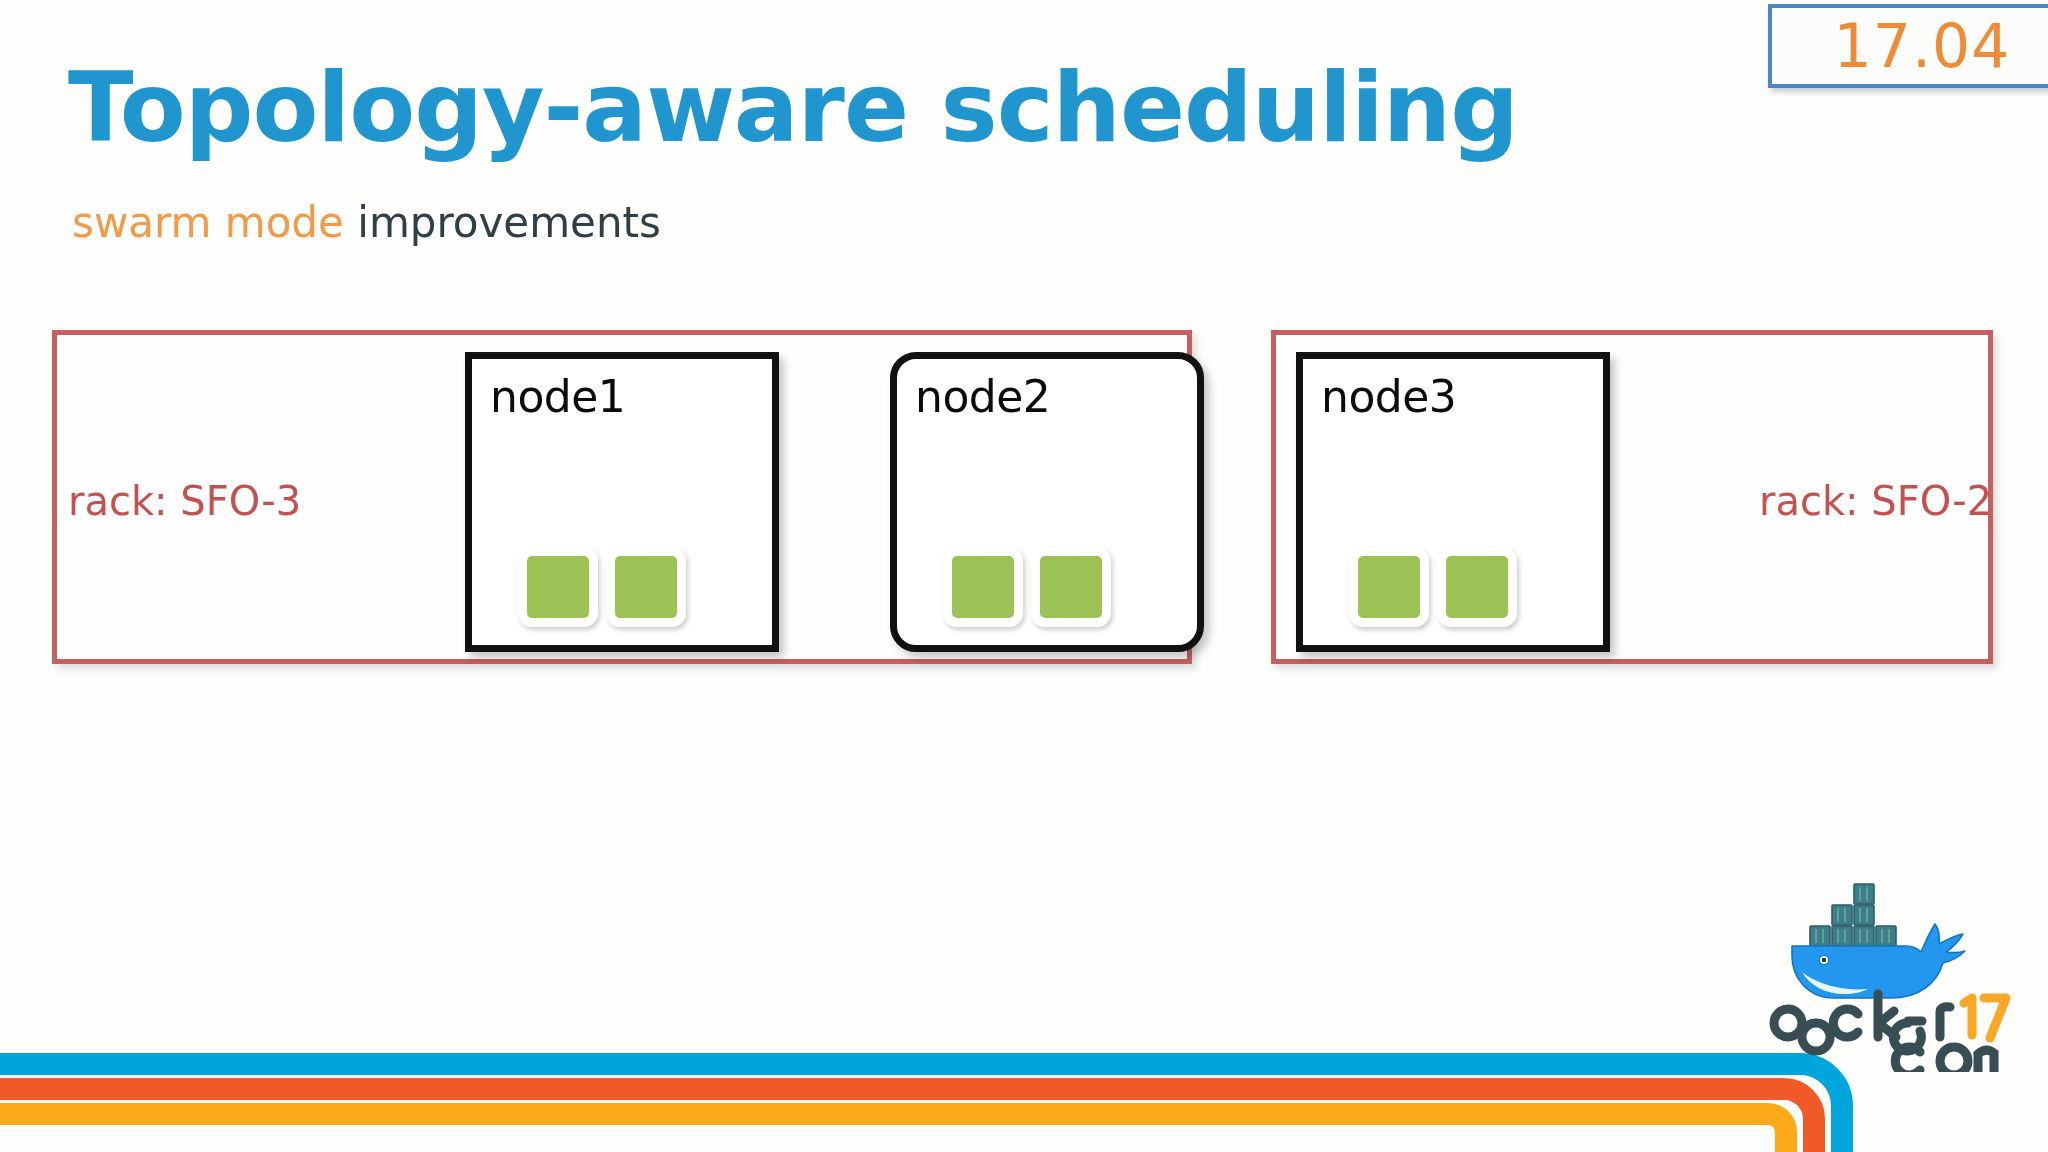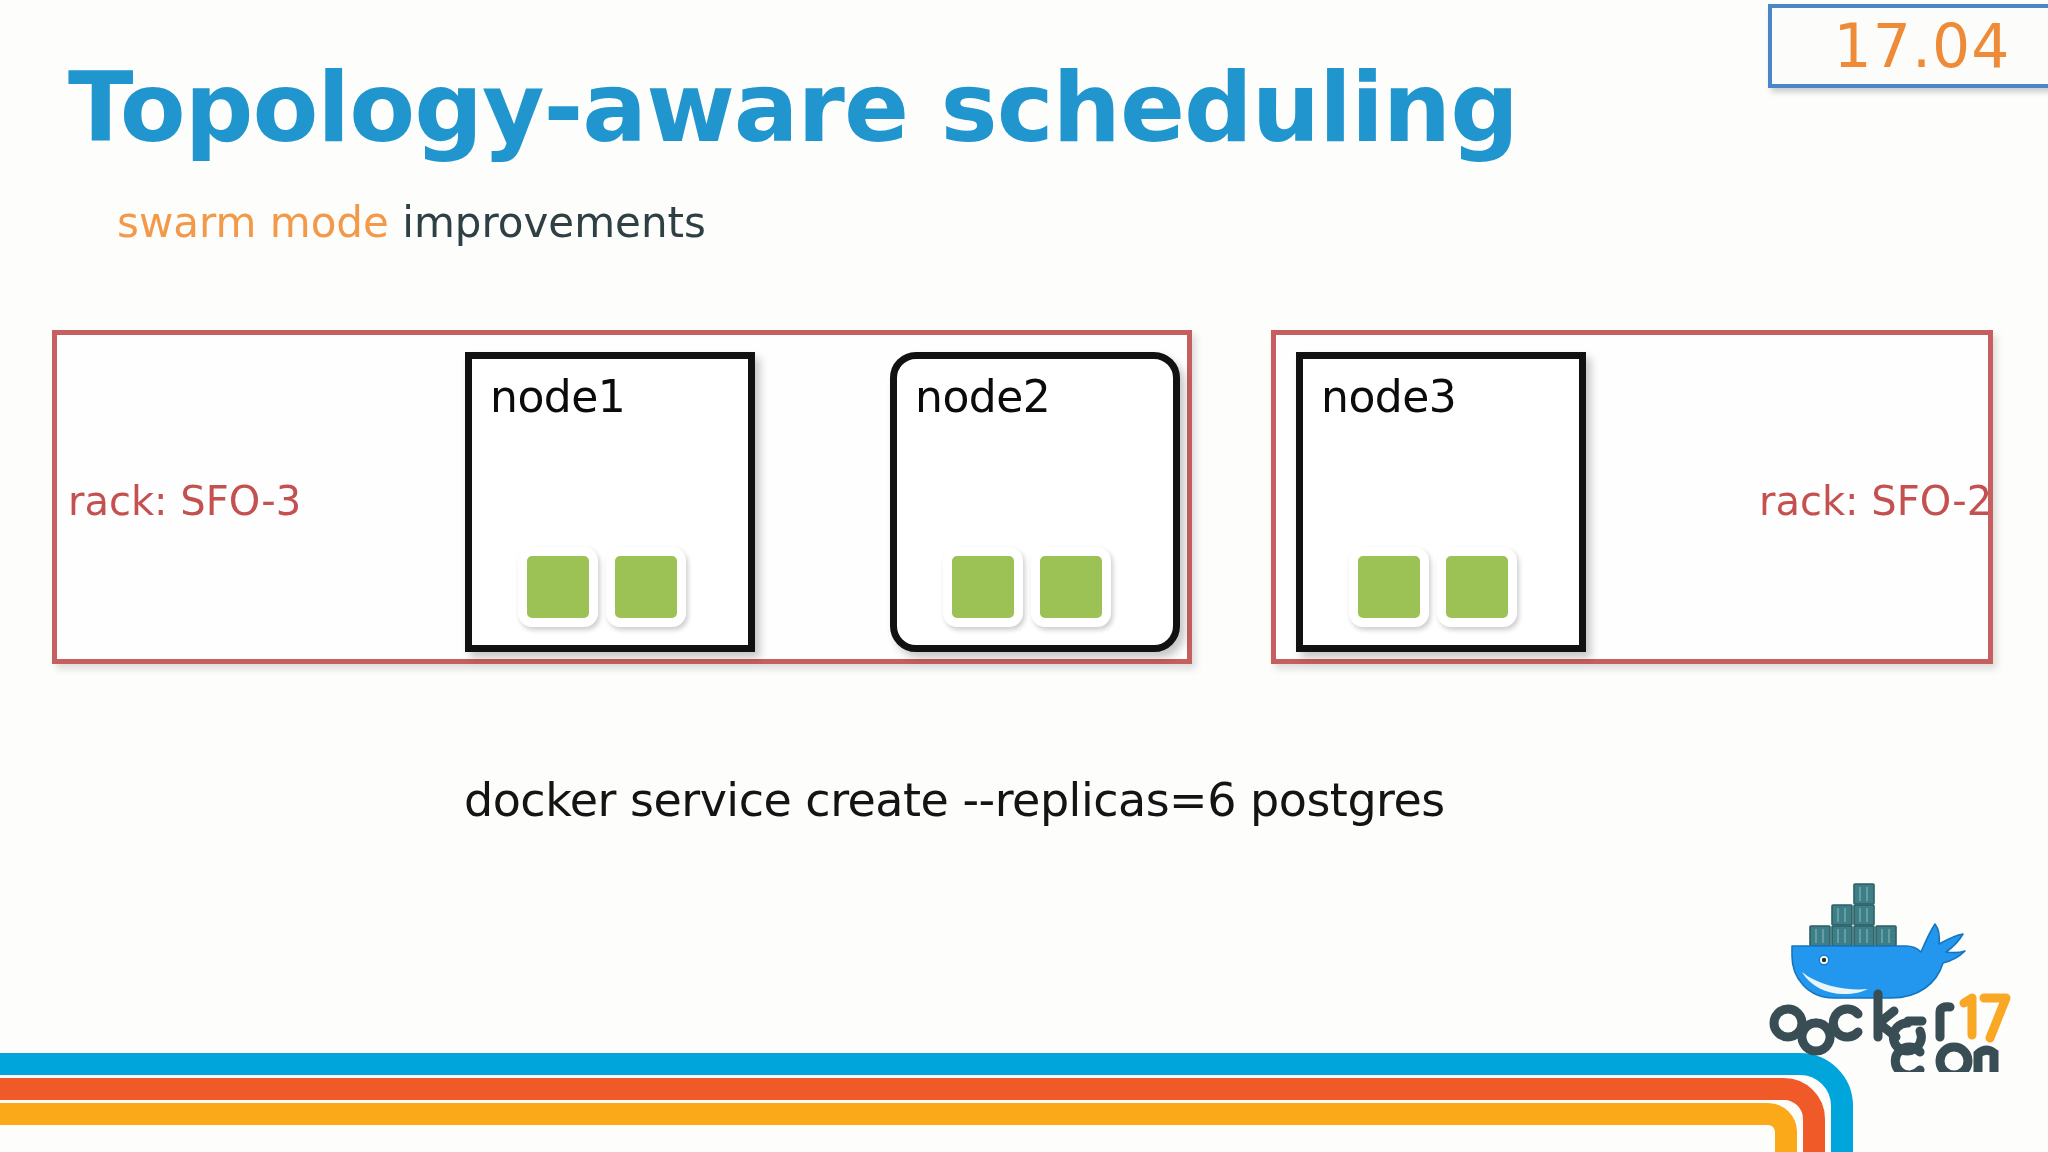--- a/index.html
+++ b/index.html
@@ -54,21 +54,20 @@
   }
 
   .slide-subtitle {
     position: absolute;
     left: 72px;
     top: 200px;
     font-family: "DejaVu Sans", sans-serif;
     font-size: 42px;
     line-height: 1.1;
     white-space: nowrap;
-    margin-left: 45px;
   }
   .slide-subtitle .accent { color: #f2994a; }
   .slide-subtitle .plain  { color: #2f4045; }
 
   
   .rack {
     position: absolute;
     background: #fefefe;
     border: 5px solid #c65f5f;
     box-sizing: border-box;
@@ -89,21 +88,21 @@
   .rack-label-right { left: 1727px; margin-left: 32px; }
 
   
   .node {
     position: absolute;
     background: #ffffff;
     border: 7px solid #111111;
     box-sizing: border-box;
     box-shadow: 5px 6px 8px rgba(0,0,0,0.22);
     top: 352px;
-    width: 290px;
+    width: 314px;
     height: 300px;
   }
   .node-1 { left: 465px;  }
   .node-2 { left: 890px; border-radius: 26px;  }
   .node-3 { left: 1296px; }
 
   .node-label {
     position: absolute;
     left: 18px;
     top: 14px;
@@ -204,21 +203,20 @@
 
 <div class="node node-3">
   <div class="node-label">node3</div>
   <div class="container-row">
     <div class="container-box"></div>
     <div class="container-box"></div>
   </div>
 </div>
 
 <div class="commands">
-  <span class="cmd-line">docker service create --replicas=6 postgres</span>
 </div>
 
 <div class="footer-stripes">
   <svg width="2048" height="106" viewBox="0 0 2048 106" xmlns="http://www.w3.org/2000/svg">
     <path d="M0 18 H1800 a42 42 0 0 1 42 42 V106" fill="none" stroke="#00A5DC" stroke-width="22"></path>
     <path d="M0 43 H1784 a30 30 0 0 1 30 30 V106" fill="none" stroke="#F05A28" stroke-width="22"></path>
     <path d="M0 68 H1768 a18 18 0 0 1 18 18 V106" fill="none" stroke="#FBA919" stroke-width="22"></path>
   </svg>
 </div>
 

